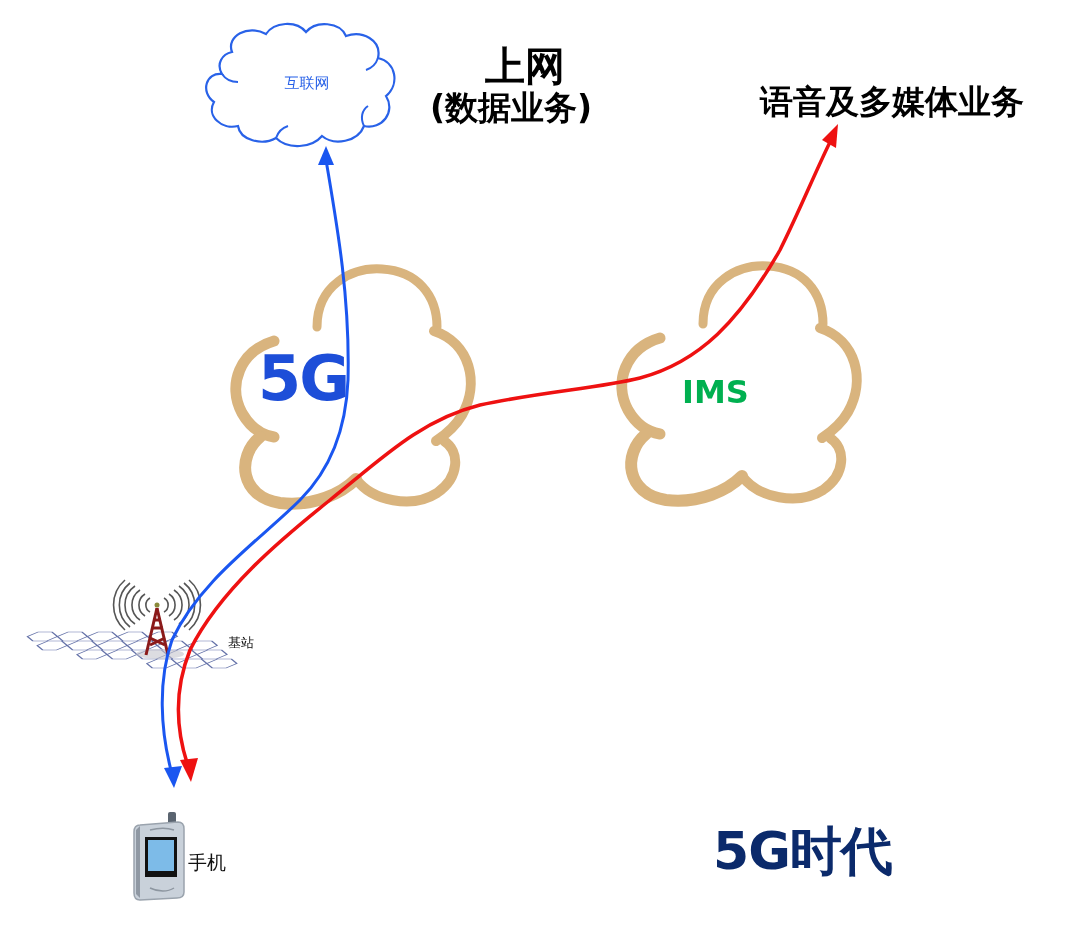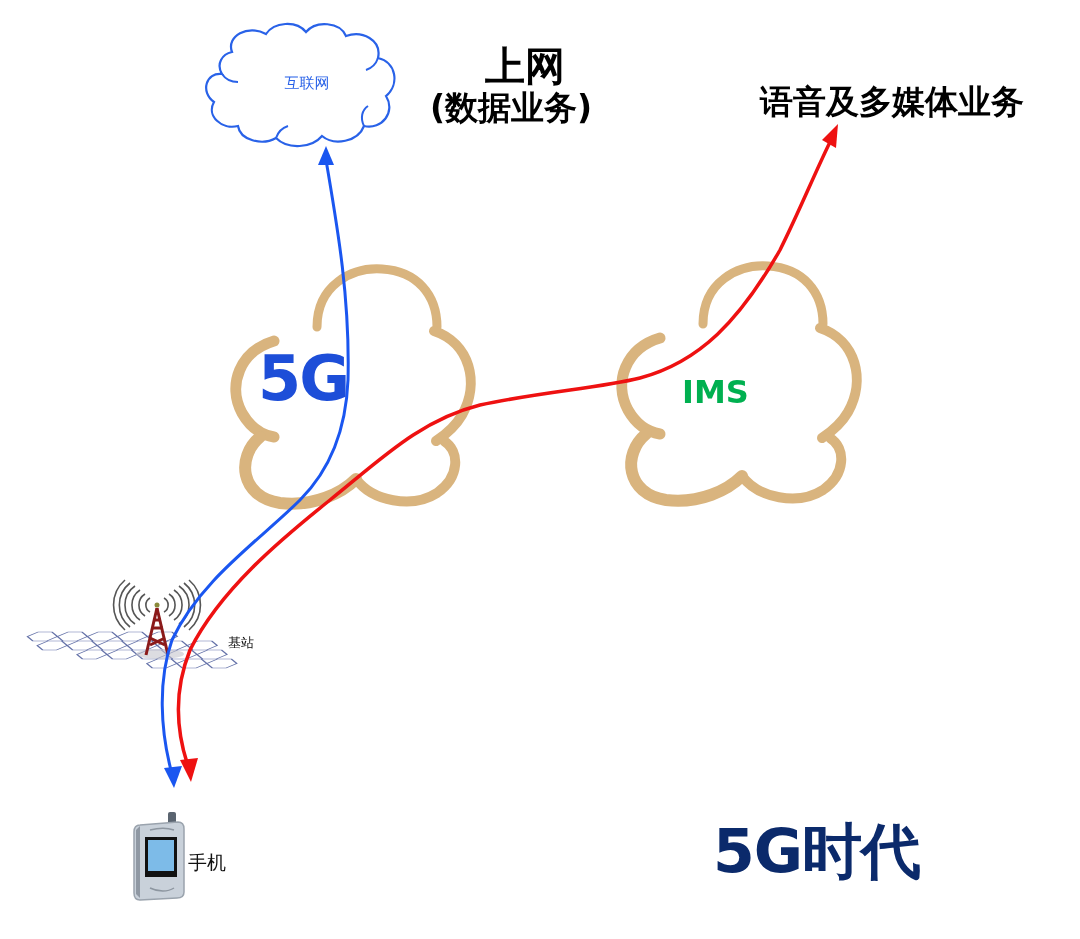--- a/index.html
+++ b/index.html
@@ -9,21 +9,21 @@
     svg.canvas { position: absolute; left: 0; top: 0; }
     .label-bold { font-weight: bold; color: #000; white-space: nowrap; }
     #title-data-1 { left: 485px; top: 46px; font-size: 40px; line-height: 40px; }
     #title-data-2 { left: 430px; top: 88px; font-size: 33px; line-height: 40px; }
     #title-voice { left: 760px; top: 82px; font-size: 33px; line-height: 40px; }
     #internet-text { left: 262px; top: 74px; font-size: 15px; font-weight: normal; color: #2962e8; width: 90px; text-align: center; }
     #label-5g { left: 258px; top: 344px; font-size: 62px; font-weight: bold; color: #1d4ed8; line-height: 70px; letter-spacing: -2px; }
     #label-ims { left: 682px; top: 364px; font-size: 32px; font-weight: bold; color: #00b050; line-height: 56px; }
     #label-bs { left: 228px; top: 634px; font-size: 13px; color: #111; }
     #label-phone { left: 188px; top: 850px; font-size: 19px; color: #111; }
-    #era-title { left: 713px; top: 816px; font-size: 60px; font-weight: bold; color: #0b2a6b; line-height: 70px; letter-spacing: -1px; text-align: center; }
+    #era-title { left: 713px; top: 816px; font-size: 52px; font-weight: bold; color: #0b2a6b; line-height: 70px; letter-spacing: -1px; text-align: center; }
   </style>
 </head>
 <body>
 
 <svg class="canvas" width="1080" height="939" viewBox="0 0 1080 939">
   <defs>
     <marker id="arrow-blue" markerWidth="10" markerHeight="10" refX="5" refY="5" orient="auto" markerUnits="userSpaceOnUse" viewBox="0 0 10 10">
       <path d="M0,0 L10,5 L0,10 z" fill="#1a56f0"></path>
     </marker>
     <marker id="arrow-red" markerWidth="10" markerHeight="10" refX="5" refY="5" orient="auto" markerUnits="userSpaceOnUse" viewBox="0 0 10 10">

